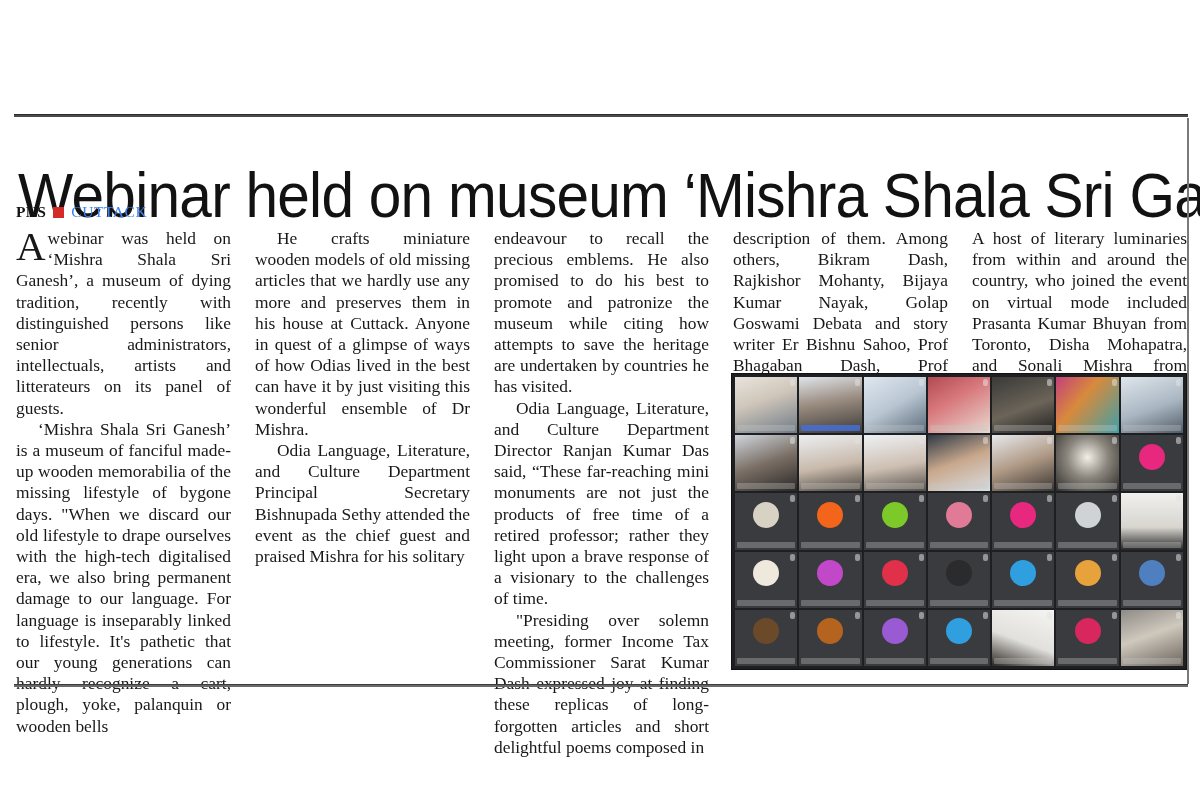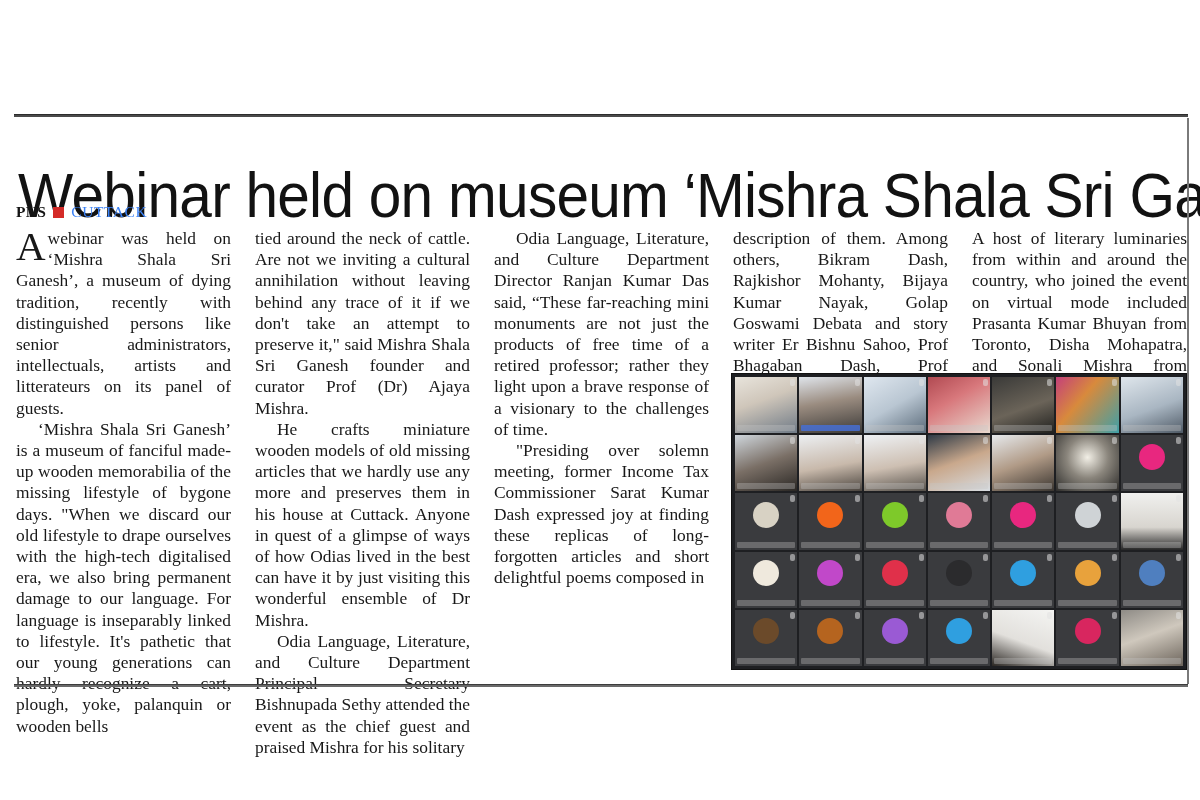--- a/index.html
+++ b/index.html
@@ -227,25 +227,25 @@
     <span class="byline-square"></span>
     <span class="byline-place">CUTTACK</span>
   </div>
 
   <div class="columns">
     <div class="col c1">
       <p class="first">A webinar was held on ‘Mishra Shala Sri Ganesh’, a museum of dying tradition, recently with distinguished persons like senior administrators, intellectuals, artists and litterateurs on its panel of guests.</p>
       <p>‘Mishra Shala Sri Ganesh’ is a museum of fanciful made-up wooden memorabilia of the missing lifestyle of bygone days. "When we discard our old lifestyle to drape ourselves with the high-tech digitalised era, we also bring permanent damage to our language. For language is inseparably linked to lifestyle. It's pathetic that our young generations can hardly recognize a cart, plough, yoke, palanquin or wooden bells</p>
     </div>
     <div class="col c2">
-      <p class="first">tied around the neck of cattle. Are not we inviting a cultural annihilation without leaving behind any trace of it if we don't take an attempt to preserve it," said Mishra Shala Sri Ganesh founder and curator Prof (Dr) Ajaya Mishra.</p>
       <p>He crafts miniature wooden models of old missing articles that we hardly use any more and preserves them in his house at Cuttack. Anyone in quest of a glimpse of ways of how Odias lived in the best can have it by just visiting this wonderful ensemble of Dr Mishra.</p>
       <p>Odia Language, Literature, and Culture Department Principal Secretary Bishnupada Sethy attended the event as the chief guest and praised Mishra for his solitary</p>
     </div>
     <div class="col c3">
+      <p class="first">endeavour to recall the precious emblems. He also promised to do his best to promote and patronize the museum while citing how attempts to save the heritage are undertaken by countries he has visited.</p>
       <p>Odia Language, Literature, and Culture Department Director Ranjan Kumar Das said, “These far-reaching mini monuments are not just the products of free time of a retired professor; rather they light upon a brave response of a visionary to the challenges of time.</p>
       <p>"Presiding over solemn meeting, former Income Tax Commissioner Sarat Kumar Dash expressed joy at finding these replicas of long-forgotten articles and short delightful poems composed in</p>
     </div>
     <div class="col c4">
       <p class="first">description of them. Among others, Bikram Dash, Rajkishor Mohanty, Bijaya Kumar Nayak, Golap Goswami Debata and story writer Er Bishnu Sahoo, Prof Bhagaban Dash, Prof Gopalkrishna Acharya spoke.</p>
     </div>
     <div class="col c5">
       <p class="first">A host of literary luminaries from within and around the country, who joined the event on virtual mode included Prasanta Kumar Bhuyan from Toronto, Disha Mohapatra, and Sonali Mishra from London.</p>
     </div>
   </div>

